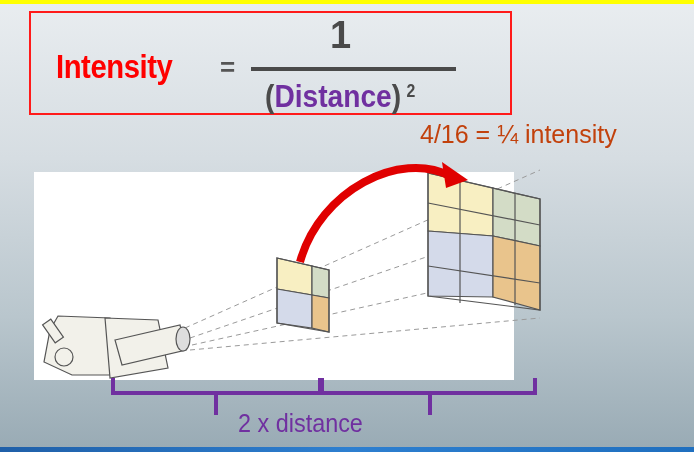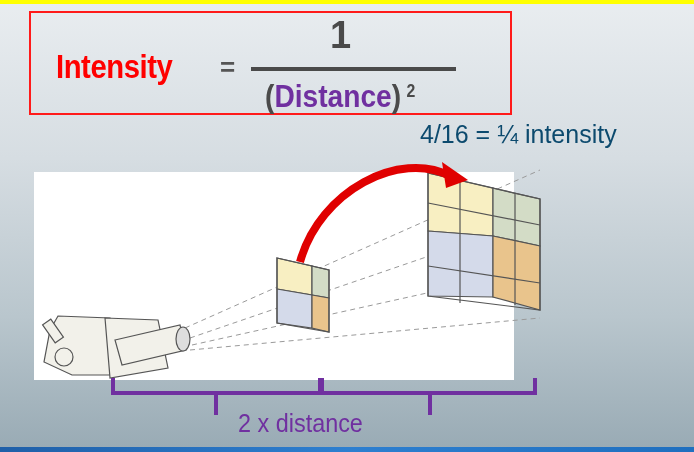--- a/index.html
+++ b/index.html
@@ -13,21 +13,21 @@
     border:2px solid #ff1a1a;box-sizing:border-box;}
   .intensity{position:absolute;left:56px;top:47px;font-size:34px;font-weight:bold;color:#ff0000;
     transform:scaleX(0.86);transform-origin:left center;letter-spacing:-0.5px;}
   .equals{position:absolute;left:220px;top:52px;font-size:26px;font-weight:bold;color:#555;}
   .frac-line{position:absolute;left:251px;top:67px;width:205px;height:4px;background:#4a4a4a;}
   .numer{position:absolute;left:330px;top:14px;font-size:38px;font-weight:bold;color:#4a4a4a;}
   .denom{position:absolute;left:265px;top:78px;font-size:32px;font-weight:bold;color:#4a4a4a;
     transform:scaleX(0.88);transform-origin:left center;white-space:nowrap;}
   .denom .var{color:#7030a0;}
   .denom sup{font-size:18px;vertical-align:10px;margin-left:6px;}
-  .caption-top{position:absolute;left:420px;top:120px;font-size:25px;color:#0c4a6e;white-space:nowrap;}
+  .caption-top{position:absolute;left:420px;top:120px;font-size:25px;color:#c2410c;white-space:nowrap;}
   .diagram{position:absolute;left:34px;top:172px;width:480px;height:208px;background:#ffffff;}
   .caption-bottom{position:absolute;left:238px;top:408px;font-size:26px;color:#7030a0;
     transform:scaleX(0.9);transform-origin:left center;white-space:nowrap;}
   svg{position:absolute;left:0;top:0;}
 </style>
 </head>
 <body>
 
 <div class="topbar"></div>
 

